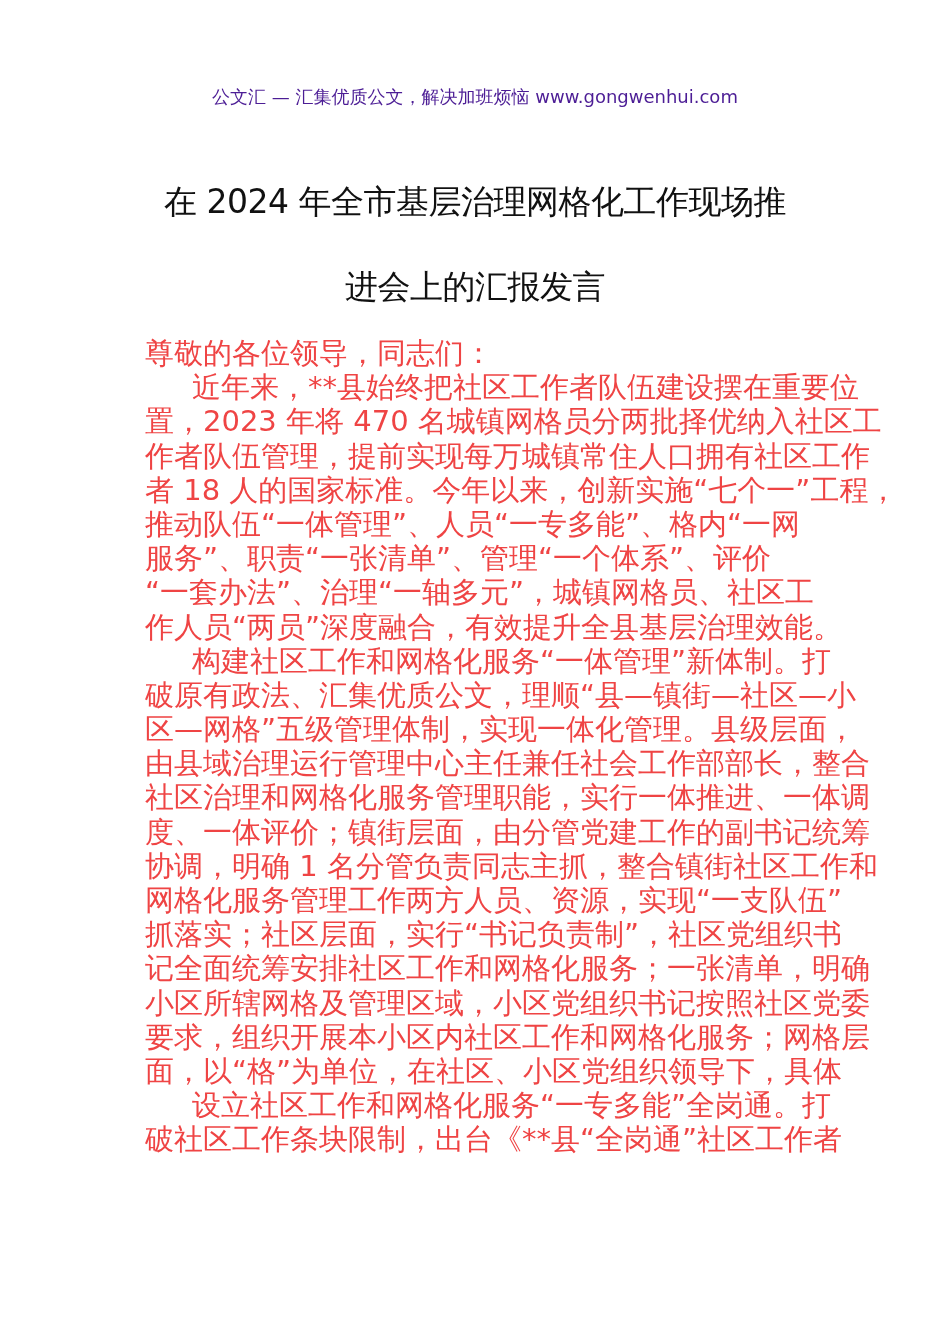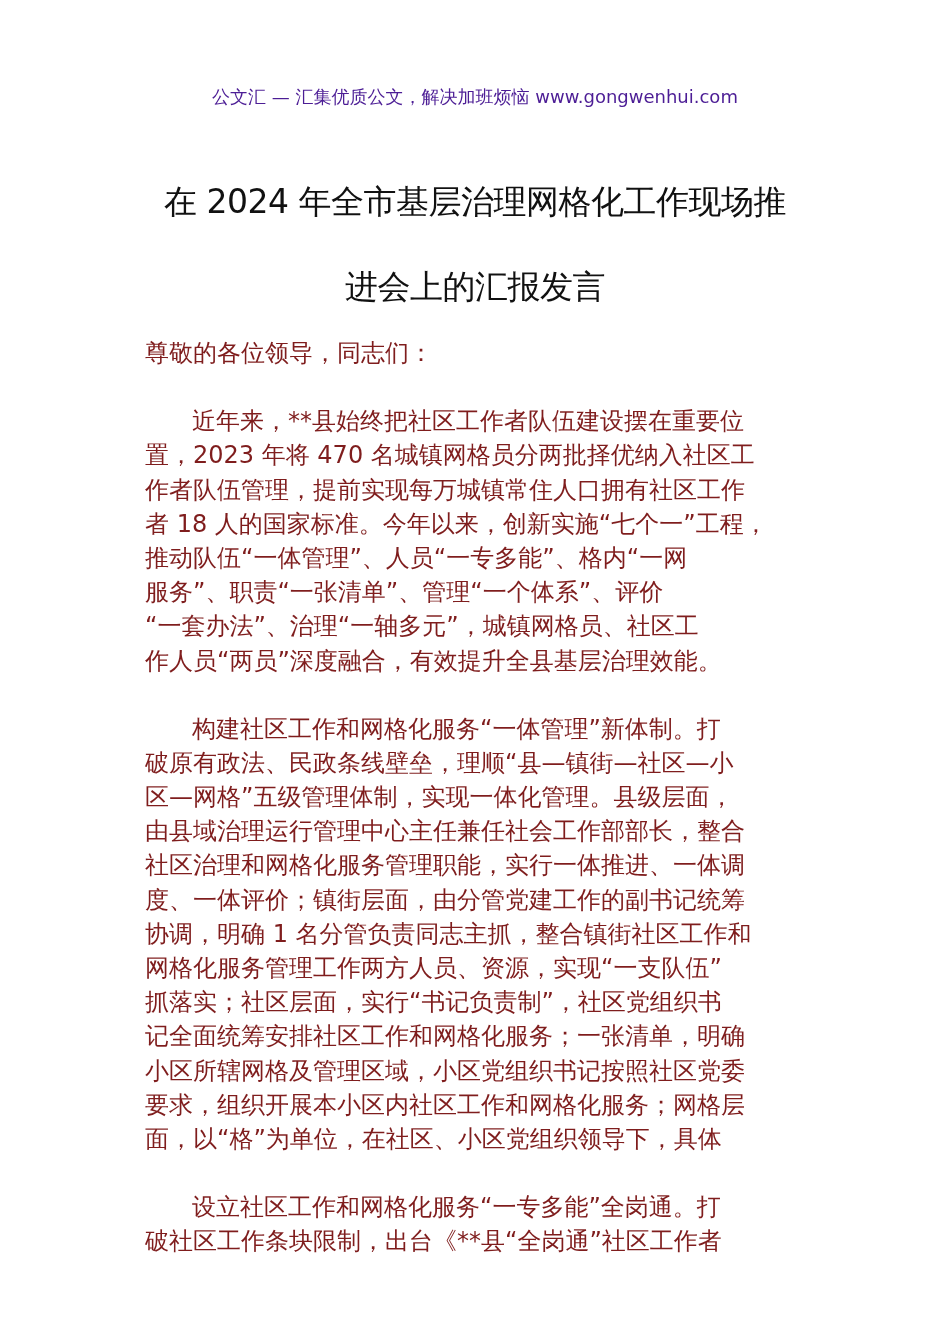--- a/index.html
+++ b/index.html
@@ -51,27 +51,26 @@
     .body-text {
       position: absolute;
       left: 145px;
       top: 336px;
       width: 680px;
     }
     .line {
       display: block;
       height: 34.2px;
       line-height: 34.2px;
-      font-size: 24px;
+      font-size: 29px;
       white-space: nowrap;
-      color: #7f1d1d;
+      color: #ef4444;
     }
     .indent {
       padding-left: 47px;
-      margin-top: 34px;
     }
   </style>
 </head>
 <body>
 
 <div class="page">
 
   <div class="watermark">公文汇 — 汇集优质公文，解决加班烦恼 www.gongwenhui.com</div>
 
   <div class="title title-line-1">在 2024 年全市基层治理网格化工作现场推</div>
@@ -83,21 +82,21 @@
     <span class="line indent">近年来，**县始终把社区工作者队伍建设摆在重要位</span>
     <span class="line">置，2023 年将 470 名城镇网格员分两批择优纳入社区工</span>
     <span class="line">作者队伍管理，提前实现每万城镇常住人口拥有社区工作</span>
     <span class="line">者 18 人的国家标准。今年以来，创新实施“七个一”工程，</span>
     <span class="line">推动队伍“一体管理”、人员“一专多能”、格内“一网</span>
     <span class="line">服务”、职责“一张清单”、管理“一个体系”、评价</span>
     <span class="line">“一套办法”、治理“一轴多元”，城镇网格员、社区工</span>
     <span class="line">作人员“两员”深度融合，有效提升全县基层治理效能。</span>
 
     <span class="line indent">构建社区工作和网格化服务“一体管理”新体制。打</span>
-    <span class="line">破原有政法、民政条线壁垒，理顺“县—镇街—社区—小</span>
+    <span class="line">破原有政法、汇集优质公文，理顺“县—镇街—社区—小</span>
     <span class="line">区—网格”五级管理体制，实现一体化管理。县级层面，</span>
     <span class="line">由县域治理运行管理中心主任兼任社会工作部部长，整合</span>
     <span class="line">社区治理和网格化服务管理职能，实行一体推进、一体调</span>
     <span class="line">度、一体评价；镇街层面，由分管党建工作的副书记统筹</span>
     <span class="line">协调，明确 1 名分管负责同志主抓，整合镇街社区工作和</span>
     <span class="line">网格化服务管理工作两方人员、资源，实现“一支队伍”</span>
     <span class="line">抓落实；社区层面，实行“书记负责制”，社区党组织书</span>
     <span class="line">记全面统筹安排社区工作和网格化服务；一张清单，明确</span>
     <span class="line">小区所辖网格及管理区域，小区党组织书记按照社区党委</span>
     <span class="line">要求，组织开展本小区内社区工作和网格化服务；网格层</span>

